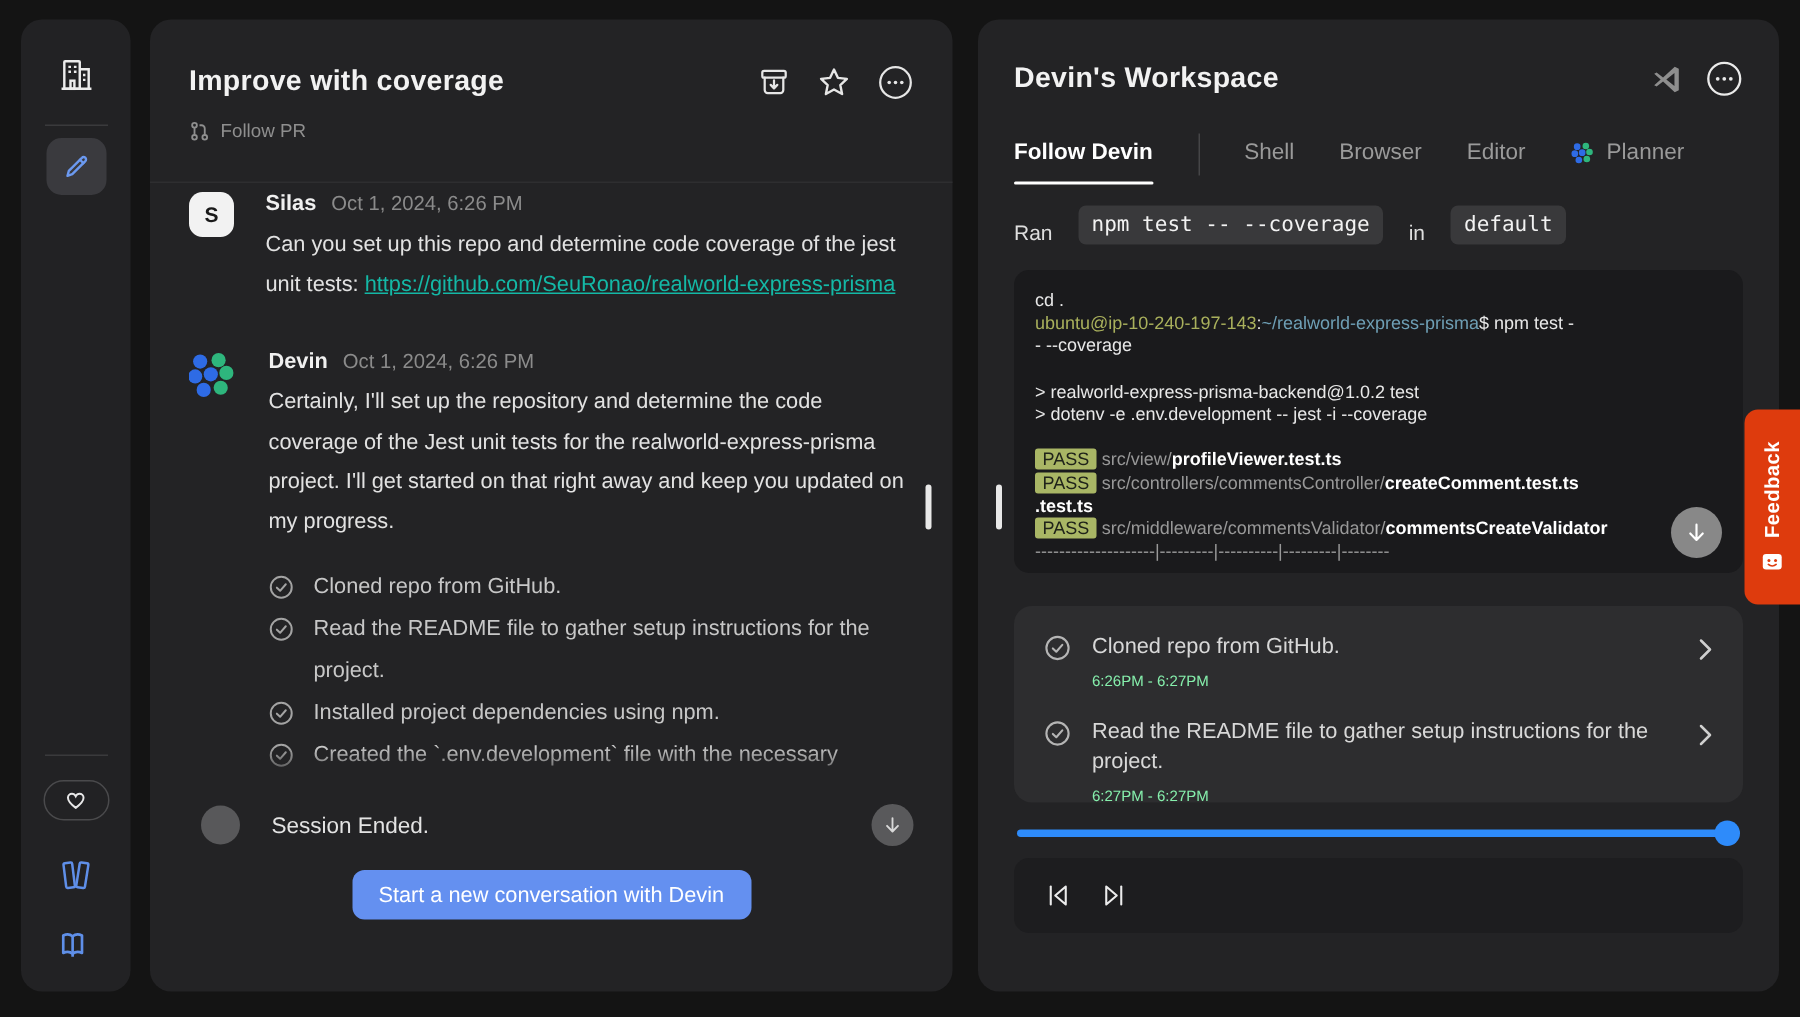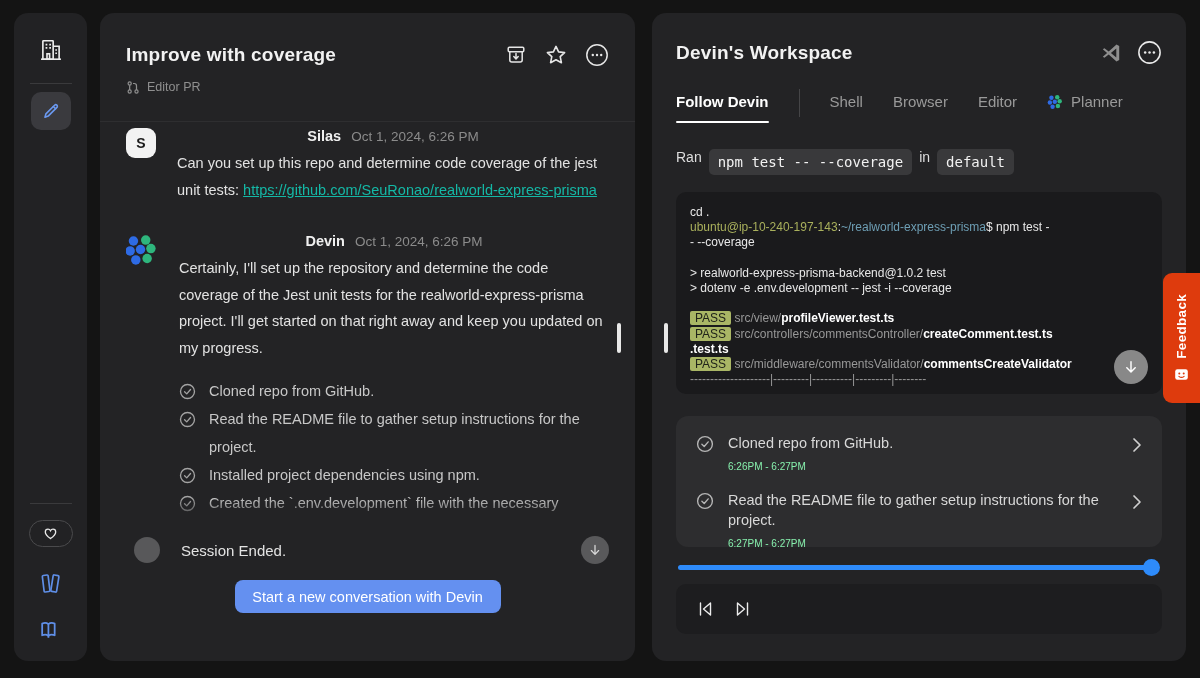--- a/index.html
+++ b/index.html
@@ -30,21 +30,21 @@
   .hdr-actions > * { cursor:pointer; display:flex; }
   .preview-row { margin-top:13px; display:flex; align-items:center; gap:7px; color:#8f8f8f; font-size:12.5px; cursor:pointer; width:max-content; }
   .chat-divider { border-top:1px solid #2e2e30; margin:27px -26px 0; }
 
   .chat-scroll { position:relative; height:406px; overflow:hidden; padding-top:6px; }
   .msg { display:flex; gap:21px; margin-bottom:30px; }
   .avatar-s { width:30px; height:30px; border-radius:9px; background:#f2f2f2; color:#1a1a1a;
               font-weight:bold; font-size:14px; display:flex; align-items:center; justify-content:center; flex:none; }
   .avatar-devin { width:34px; height:34px; flex:none; margin-left:-2px; }
   .msg-content { flex:1; min-width:0; }
-  .msg-head { display:flex; align-items:baseline;justify-content:center; }
+  .msg-head { display:flex; align-items:baseline; }
   .msg-author { font-size:14.5px; font-weight:bold; color:#f0f0f0; }
   .msg-time { font-size:13.5px; color:#8b8b8b; margin-left:10px; }
   .msg-body { margin-top:6px; font-size:14.5px; line-height:26.5px; color:#e2e2e2; max-width:440px; }
   .msg a { color:#14b8a6; text-decoration:underline; cursor:pointer; }
 
   .checklist { margin-top:16px; max-width:440px; }
   .check-item { display:flex; gap:13px; font-size:14.5px; line-height:28px; color:#c7c7c7; align-items:flex-start; }
   .check-item svg { margin-top:5.5px; flex:none; }
   .chat-fade { position:absolute; left:0; right:0; bottom:0; height:30px;
                background:linear-gradient(180deg, rgba(35,35,37,0), #232325 90%); pointer-events:none; }
@@ -68,21 +68,21 @@
   .ws-title { flex:1; font-size:19px; font-weight:bold; color:#f2f2f2; letter-spacing:.2px; }
   .ws-actions { display:flex; align-items:center; gap:14px; }
   .ws-actions > * { cursor:pointer; display:flex; }
 
   .ws-tabs { display:flex; align-items:center; gap:30px; margin-top:24px; font-size:15px; color:#9a9a9a; }
   .tab { display:flex; align-items:center; gap:8px; padding-bottom:13px; position:relative; cursor:pointer; white-space:nowrap; }
   .tab.active { color:#ffffff; font-weight:600; }
   .tab.active::after { content:""; position:absolute; left:0; right:0; bottom:0; height:2px; background:#fff; border-radius:1px; }
   .tab-div { width:1px; height:28px; background:#454547; margin-bottom:10px; }
 
-  .ran-row { margin-top:22px; display:flex; align-items:flex-start; gap:7px; font-size:14px; color:#dedede; }
+  .ran-row { margin-top:10px; display:flex; align-items:flex-end; gap:17px; font-size:14px; color:#dedede; }
   .chip { font-family:"DejaVu Sans Mono", monospace; font-size:14px; background:#39393b; color:#f2f2f2;
           padding:5px 9px; border-radius:5px; white-space:nowrap; }
 
   .terminal { margin-top:17px; background:#1a1a1c; border-radius:10px; padding:13px 14px; height:202px;
               position:relative; overflow:hidden; cursor:text; }
   .tline { font-family:Liberation Sans, sans-serif; font-size:12px; line-height:15.2px; white-space:pre; color:#e8e8e8; }
   .t-user { color:#a9b05c; }
   .t-path { color:#6e9fb5; }
   .t-pass { background:#a9b665; color:#20231a; padding:0 5px; border-radius:2px; }
   .t-dim  { color:#989898; }
@@ -186,21 +186,21 @@
     </div>
 
     <div class="preview-row">
       <svg width="14" height="14" viewBox="0 0 16 16" fill="none" stroke="#8f8f8f" stroke-width="1.4">
         <circle cx="4.2" cy="4" r="1.8"></circle>
           <circle cx="4.2" cy="13.2" r="1.8"></circle>
           <circle cx="12" cy="13.2" r="1.8"></circle>
         <path d="M4.2 5.9 V11.3"></path>
           <path d="M8 4 h1.5 a2.5 2.5 0 0 1 2.5 2.5 V11.3"></path>
       </svg>
-      <span>Editor PR</span>
+      <span>Follow PR</span>
     </div>
 
     <div class="chat-divider"></div>
 
     <div class="chat-scroll">
 
       <div class="msg">
         <div class="avatar-s">S</div>
         <div class="msg-content">
           <div class="msg-head">

